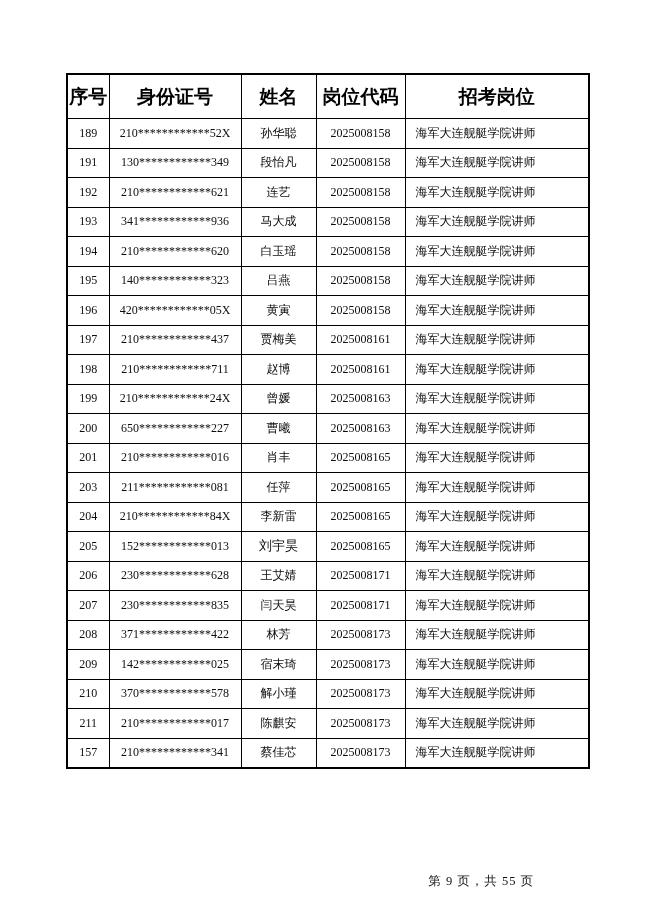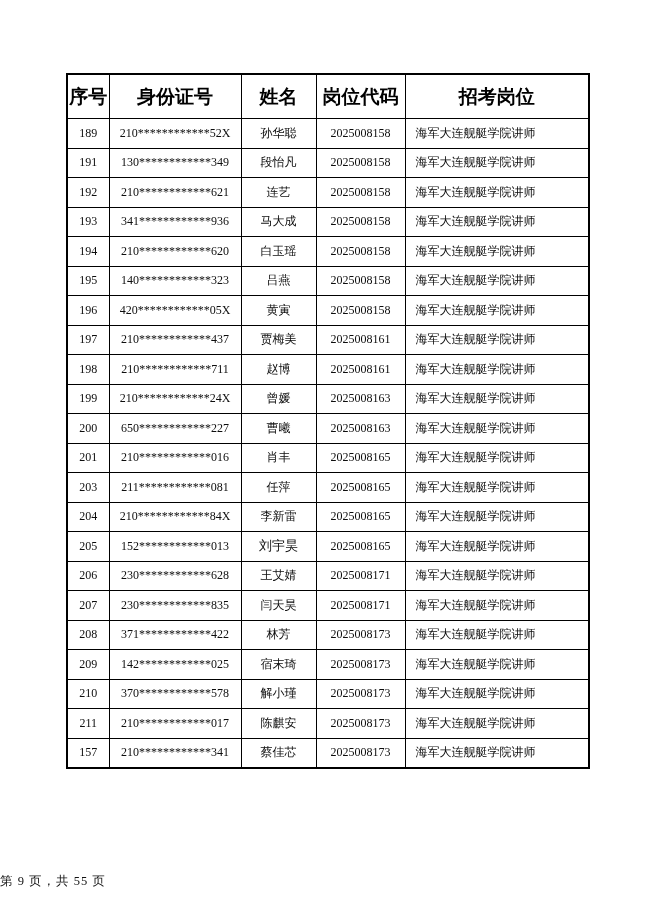--- a/index.html
+++ b/index.html
@@ -60,21 +60,21 @@
   .col-no   { width: 42px; }
   .col-id   { width: 132px; }
   .col-name { width: 75px; }
   .col-code { width: 89px; }
   .col-pos  { width: 184px; }
   .footer {
     position: absolute;
     top: 873px;
     left: 0;
     width: 534px;
-    text-align: left;
+    text-align: right;
     font-size: 12.5px;
     letter-spacing: 1px;
     color: #111111;
   }
 </style>
 </head>
 <body>
 
 <div class="page">
 

